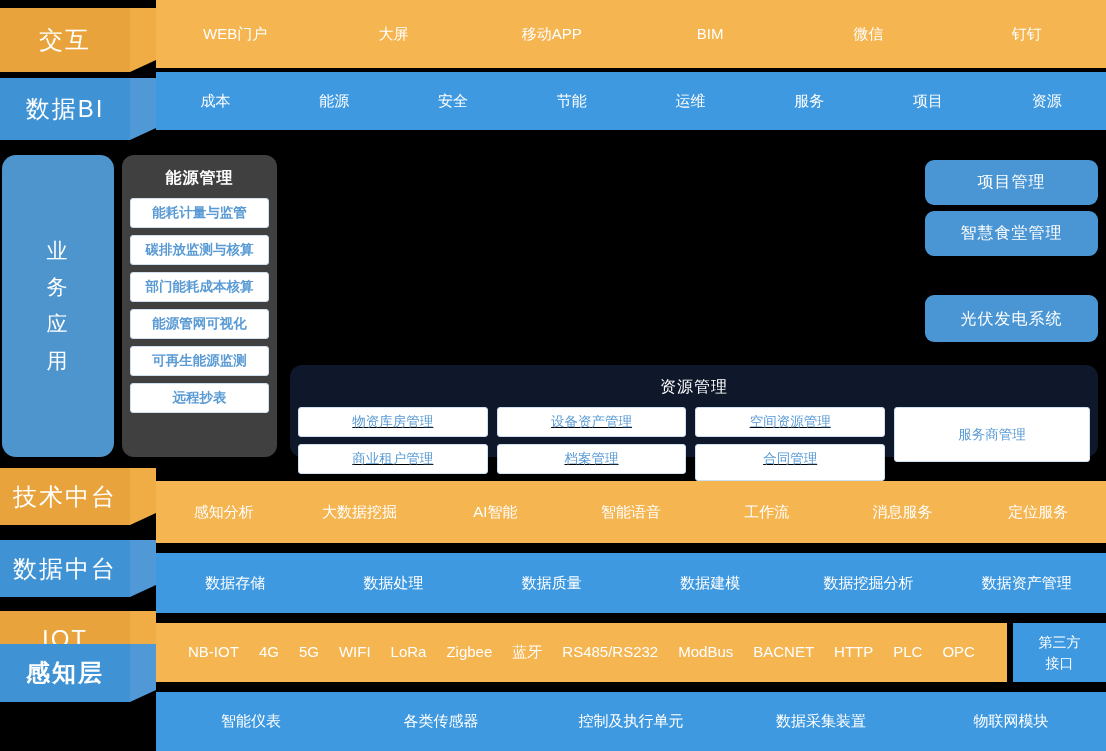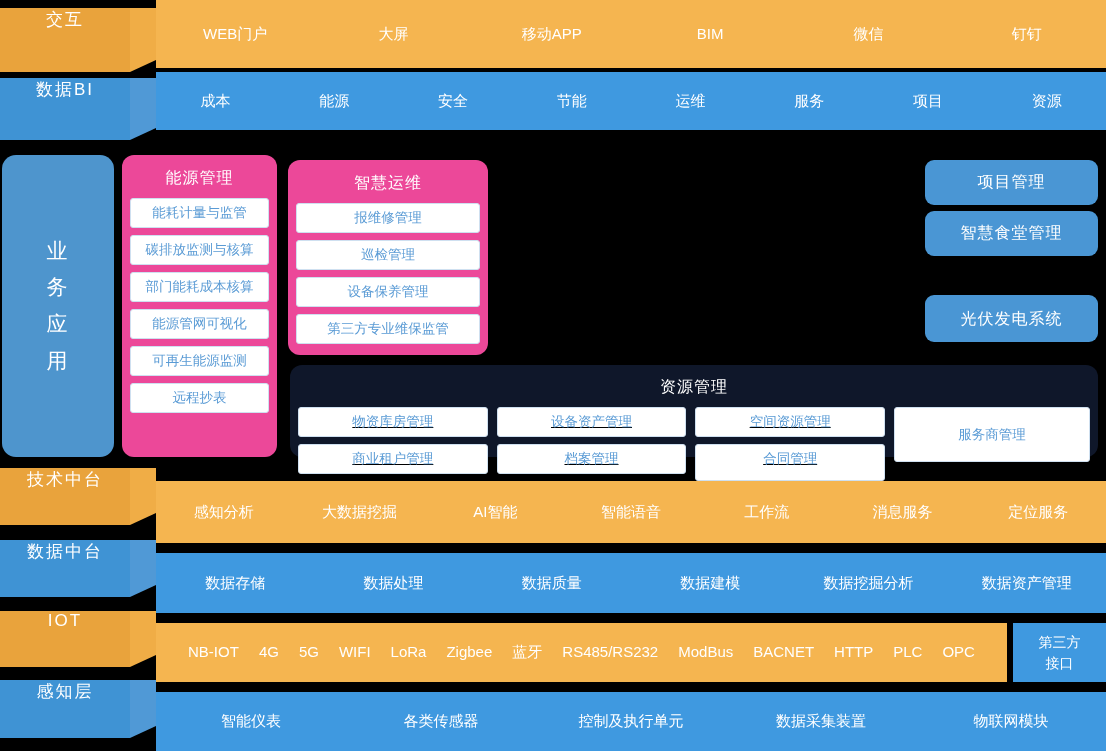--- a/index.html
+++ b/index.html
@@ -4,22 +4,22 @@
 <style>
   * { box-sizing: border-box; margin:0; padding:0; }
   html,body { background:#000; }
   body {
     width:1106px; height:751px;
     font-family:"Liberation Sans","DejaVu Sans",sans-serif;
     position:relative; overflow:hidden;
   }
 
   
-  .tag { position:absolute; left:0; display:flex; align-items:flex-start; justify-content:center;
-         color:#fff; font-size:17px; letter-spacing:2px; }
+  .tag { position:absolute; left:0; display:flex; align-items:center; justify-content:center;
+         color:#fff; font-size:24px; letter-spacing:2px; }
   .tag .fold { position:absolute; top:0; left:100%; }
 
   
   .bar { position:absolute; display:flex; align-items:center; }
   .bar .items { display:flex; width:100%; }
   .bar .items > span { flex:1; text-align:center; color:#fff; font-size:15px; white-space:nowrap; }
 
   .orange-bar { background:#f5b550; }
   .blue-bar   { background:#3f99e0; }
   .orange-tag { background:#e9a33c; }
@@ -28,21 +28,21 @@
   .blue-fold  { border-left:26px solid #5099d6; }
 
   
   #biz { position:absolute; left:0; top:155px; width:1106px; height:302px; }
   .vlabel {
     position:absolute; left:2px; top:0; width:112px; height:302px;
     background:#4e95cd; border-radius:14px;
     display:flex; flex-direction:column; align-items:center; justify-content:center;
     color:#fff; font-size:21px; line-height:1.75; letter-spacing:2px;
   }
-  .card { position:absolute; background:#ec4899; border-radius:12px; padding:8px; }
+  .card { position:absolute; background:#404040; border-radius:12px; padding:8px;font-weight:bold; }
   .card-title { text-align:center; color:#fff; font-size:16px; padding:5px 0 9px; letter-spacing:1px; }
   .pill {
     background:#fff; border:1px solid #cfe0f0; border-radius:3px;
     color:#5a9bd5; font-size:13.5px; text-align:center;
     padding:5px 2px; margin-bottom:7px; white-space:nowrap; overflow:hidden;
   }
   .pill:last-child { margin-bottom:0; }
 
   .grid2 { display:grid; grid-template-columns:1fr 1fr; gap:0 9px; }
   .grid3 { display:grid; grid-template-columns:1fr 1fr 1fr; gap:0 9px; }
@@ -124,29 +124,20 @@
     <div>
       <div class="pill">能耗计量与监管</div>
       <div class="pill">碳排放监测与核算</div>
       <div class="pill">部门能耗成本核算</div>
       <div class="pill">能源管网可视化</div>
       <div class="pill">可再生能源监测</div>
       <div class="pill">远程抄表</div>
     </div>
   </div>
 
-  <div class="card" style="left:288px;top:5px;width:200px;height:195px;">
-    <div class="card-title">智慧运维</div>
-    <div>
-      <div class="pill">报维修管理</div>
-      <div class="pill">巡检管理</div>
-      <div class="pill">设备保养管理</div>
-      <div class="pill">第三方专业维保监管</div>
-    </div>
-  </div>
 
 
   <div class="sidebtn" style="left:925px;top:5px;width:173px;height:45px;">
     <span>项目管理</span>
   </div>
   <div class="sidebtn" style="left:925px;top:56px;width:173px;height:45px;">
     <span>智慧食堂管理</span>
   </div>
   <div class="sidebtn" style="left:925px;top:107px;width:173px;height:45px;margin-top:33px;">
     <span>智慧宿舍管理</span>
@@ -225,21 +216,21 @@
     <span>HTTP</span>
     <span>PLC</span>
     <span>OPC</span>
   </div>
 </div>
 <div id="third-party" style="left:1013px;top:623px;width:93px;height:59px;">
   <span>第三方</span>
   <span>接口</span>
 </div>
 
-<div class="tag blue-tag" style="top:680px;height:58px;width:130px;">
+<div class="tag blue-tag" style="top:644px;height:58px;width:130px;font-weight:bold;">
   <span>感知层</span>
   <span class="fold blue-fold" style="border-top:0 solid transparent;border-bottom:12px solid transparent;height:58px;width:0;"></span>
 </div>
 <div class="bar blue-bar" style="left:156px;top:692px;width:950px;height:59px;">
   <div class="items">
     <span>智能仪表</span>
     <span>各类传感器</span>
     <span>控制及执行单元</span>
     <span>数据采集装置</span>
     <span>物联网模块</span>

